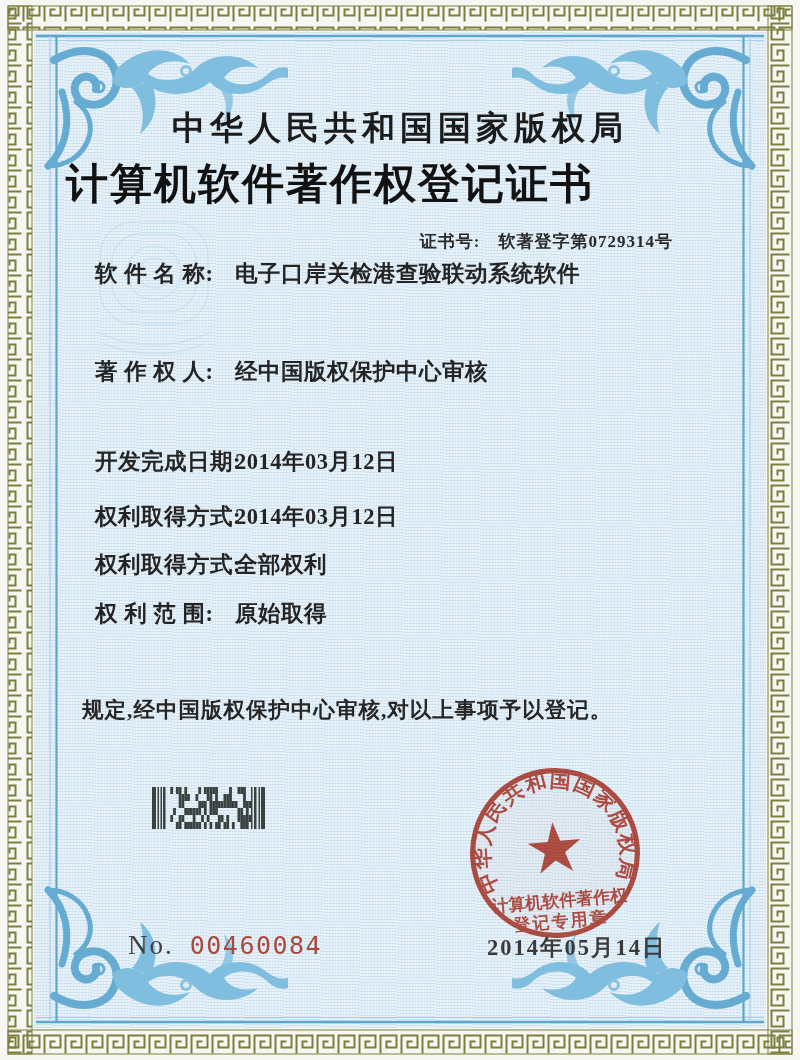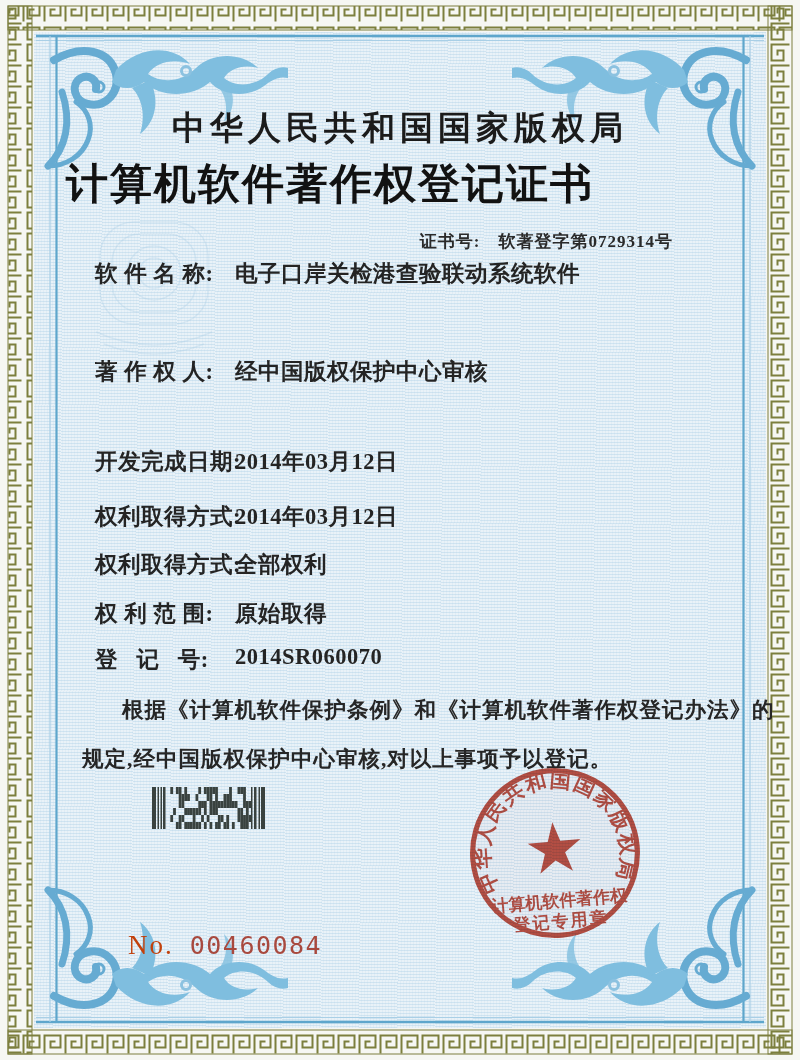--- a/index.html
+++ b/index.html
@@ -28,21 +28,21 @@
   .row{position:absolute;left:95px;font-size:22.5px;font-weight:700;color:#242424;letter-spacing:0.5px;z-index:3;}
   .row .lbl{display:inline-block;white-space:pre;}
   .row .val{position:absolute;left:140px;top:0;white-space:nowrap;}
   .row .val div{line-height:31.5px;}
   .r1{top:258px}.r2{top:356px}.r3{top:446px}.r4{top:501px}.r5{top:549px}.r6{top:598px}.r7{top:644px}
   .statement{position:absolute;left:82px;top:686px;width:660px;z-index:3;
     font-size:21.5px;font-weight:700;color:#262626;letter-spacing:1px;line-height:49px;}
   .statement .l1{text-indent:40px;white-space:nowrap;}
   .statement .l2{white-space:nowrap;}
   .serial{position:absolute;left:128px;top:930px;z-index:3;display:flex;align-items:baseline;}
-  .serial .no{font-size:27px;color:#c2410c;letter-spacing:2px;font-weight:400;}
+  .serial .no{font-size:27px;color:#404040;letter-spacing:2px;font-weight:400;}
   .serial .num{margin-left:16px;font-family:"DejaVu Sans Mono","Liberation Mono",monospace;
     font-size:25px;color:#a8493e;letter-spacing:1.5px;}
   .issuedate{position:absolute;left:487px;top:932px;z-index:5;font-size:22.5px;font-weight:700;
     color:#3a3a3a;letter-spacing:2px;}
   .sealwrap{position:absolute;left:452px;top:750px;width:206px;height:206px;z-index:4;
     transform:rotate(-5deg);mix-blend-mode:multiply;opacity:0.92;}
   .barcodewrap{position:absolute;left:152px;top:787px;z-index:3;}
 </style>
 </head>
 <body>
@@ -133,27 +133,22 @@
     <span class="val">2014年03月12日</span>
   </div>
   <div class="row r5">
     <span class="lbl">权利取得方式:</span>
     <span class="val">全部权利</span>
   </div>
   <div class="row r6">
     <span class="lbl">权 利 范 围:</span>
     <span class="val">原始取得</span>
   </div>
-  <div class="row r7">
-    <span class="lbl">登   记   号:</span>
-    <span class="val">2014SR060070</span>
-  </div>
 
   <div class="statement">
-    <div class="l1">根据《计算机软件保护条例》和《计算机软件著作权登记办法》的</div>
     <div class="l2">规定,经中国版权保护中心审核,对以上事项予以登记。</div>
   </div>
 
   <div class="barcodewrap">
     <svg id="barcode" width="113" height="42" viewBox="0 0 113 42" aria-hidden="true">
         <rect x="0" y="0" w="4" width="4" height="42" fill="#39423f"></rect>
         <rect x="5.5" y="0" w="1.5" width="1.5" height="42" fill="#39423f"></rect>
         <rect x="8.5" y="0" w="1.5" width="1.5" height="42" fill="#39423f"></rect>
         <rect x="11" y="0" w="2.5" width="2.5" height="42" fill="#39423f"></rect>
         <rect x="99" y="0" w="1.5" width="1.5" height="42" fill="#39423f"></rect>
@@ -264,14 +259,15 @@
       <path id="sealArc" d="M 45.7 133.9 A 64 64 0 1 1 154.3 133.9" fill="none"></path>
       <text font-size="20.5" font-weight="700" fill="#bf4335" letter-spacing="1.5">
         <textPath href="#sealArc" startOffset="50%" text-anchor="middle">中华人民共和国国家版权局</textPath>
       </text>
       <polygon fill="#bf4335" points="100,70 106.1,88.7 125.7,88.7 109.8,100.2 115.9,118.8 100,107.3 84.1,118.8 90.2,100.2 74.3,88.7 93.9,88.7"></polygon>
       <text x="100" y="152" text-anchor="middle" font-size="16.5" font-weight="700" fill="#bf4335">计算机软件著作权</text>
       <text x="100" y="172" text-anchor="middle" font-size="16.5" font-weight="700" fill="#bf4335" letter-spacing="2">登记专用章</text>
     </svg>
   </div>
 
+  <div class="issuedate">2014年05月14日</div>
 
 </div>
 
 </body></html>

